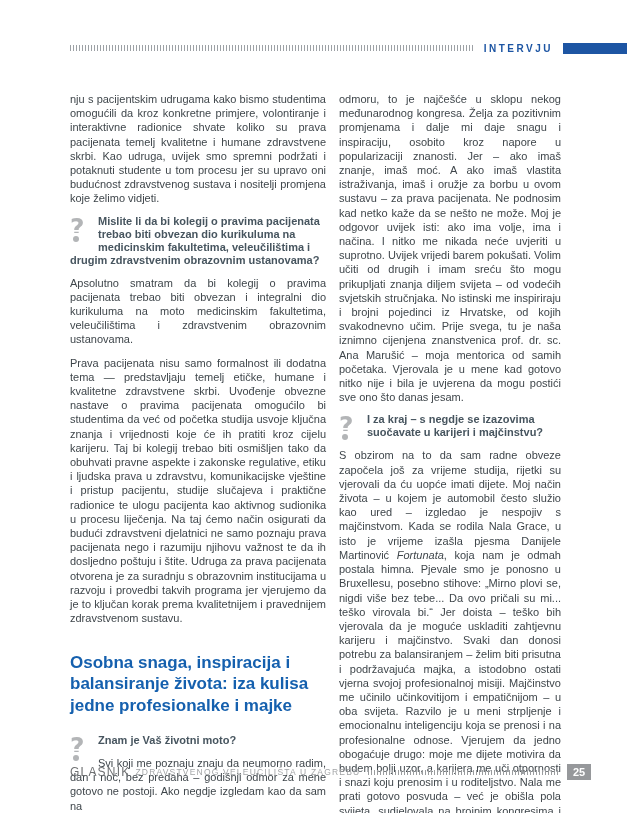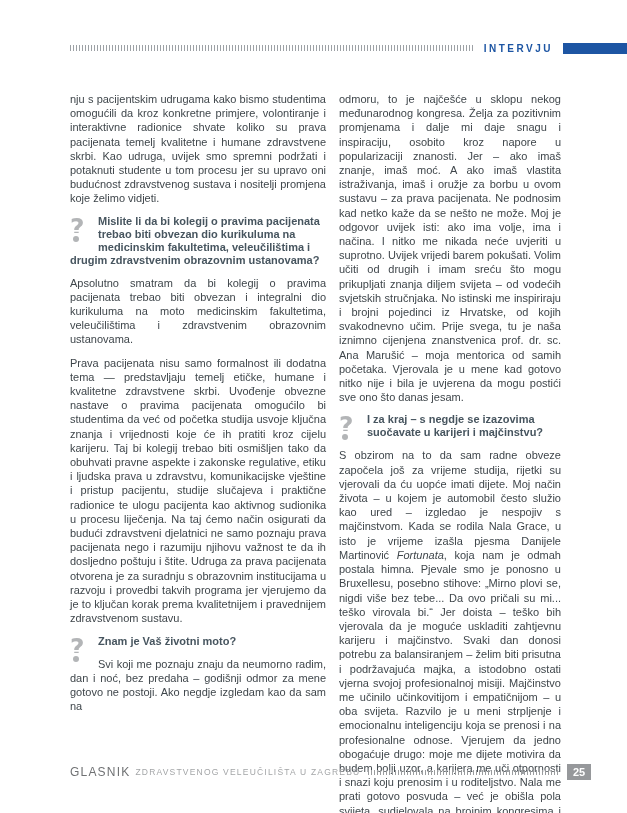--- a/index.html
+++ b/index.html
@@ -120,20 +120,21 @@
         <span class="q-icon">
           <span class="q-mark">?</span>
           <span class="q-dot"></span>
         </span>
         <div class="q-text">Mislite li da bi kolegij o pravima pacijenata trebao biti obvezan dio kurikuluma na medicinskim fakultetima, veleučilištima i drugim zdravstvenim obrazovnim ustanovama?</div>
       </div>
 
       <p>Apsolutno smatram da bi kolegij o pravima pacijenata trebao biti obvezan i integralni dio kurikuluma na moto medicinskim fakultetima, veleučilištima i zdravstvenim obrazovnim ustanovama.</p>
       <p>Prava pacijenata nisu samo formalnost ili dodatna tema — predstavljaju temelj etičke, humane i kvalitetne zdravstvene skrbi. Uvođenje obvezne nastave o pravima pacijenata omogućilo bi studentima da već od početka studija usvoje ključna znanja i vrijednosti koje će ih pratiti kroz cijelu karijeru. Taj bi kolegij trebao biti osmišljen tako da obuhvati pravne aspekte i zakonske regulative, etiku i ljudska prava u zdravstvu, komunikacijske vještine i pristup pacijentu, studije slučajeva i praktične radionice te ulogu pacijenta kao aktivnog sudionika u procesu liječenja. Na taj ćemo način osigurati da budući zdravstveni djelatnici ne samo poznaju prava pacijenata nego i razumiju njihovu važnost te da ih dosljedno poštuju i štite. Udruga za prava pacijenata otvorena je za suradnju s obrazovnim institucijama u razvoju i provedbi takvih programa jer vjerujemo da je to ključan korak prema kvalitetnijem i pravednijem zdravstvenom sustavu.</p>
 
+      <h2 class="section-heading">Osobna snaga, inspiracija i balansiranje života: iza kulisa jedne profesionalke i majke</h2>
 
       <div class="qa">
         <span class="q-icon">
           <span class="q-mark">?</span>
           <span class="q-dot"></span>
         </span>
         <div class="q-text">Znam je Vaš životni moto?</div>
       </div>
 
       <p>Svi koji me poznaju znaju da neumorno radim, dan i noć, bez predaha – godišnji odmor za mene gotovo ne postoji. Ako negdje izgledam kao da sam na</p>

